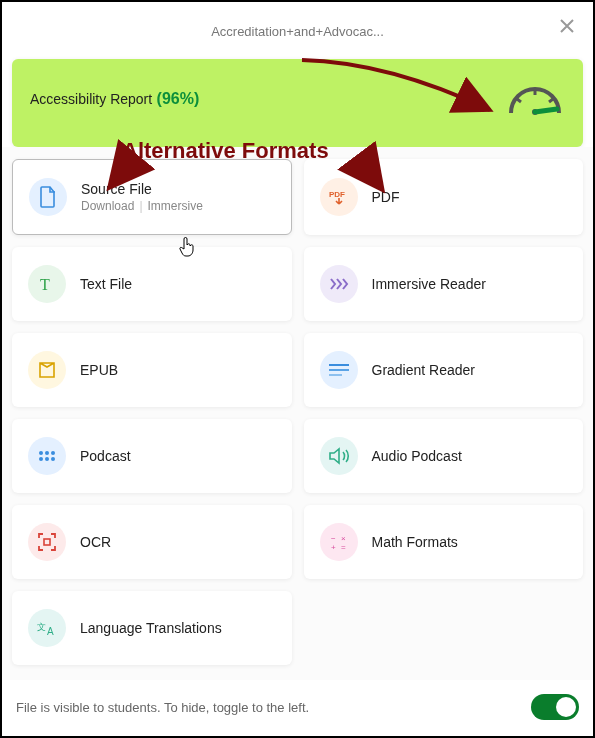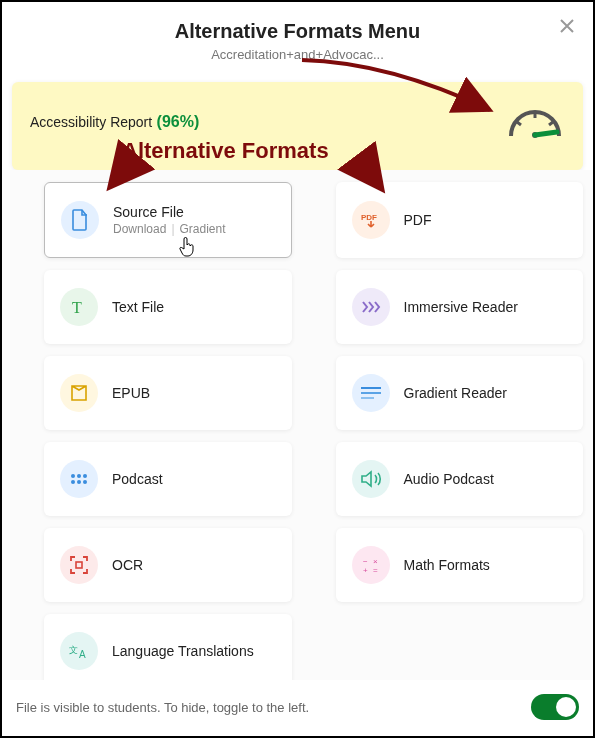--- a/index.html
+++ b/index.html
@@ -30,21 +30,21 @@
     position: absolute;
     top: 14px; right: 16px;
     width: 20px; height: 20px;
     color: #888;
     cursor: pointer;
   }
   .close svg { width: 100%; height: 100%; }
 
   .report-card {
     margin: 14px 10px 0;
-    background: #fef9c3;
+    background: #bef264;
     border-radius: 6px;
     box-shadow: 0 1px 5px rgba(0,0,0,0.08);
     padding: 20px 18px 28px;
     display: flex;
     align-items: center;
     justify-content: space-between;
   }
   .report-label { font-size: 14px; color: #222; }
   .report-pct { color: #0c8f3b; font-weight: 600; }
   .gauge { width: 60px; height: 40px; }
@@ -59,21 +59,20 @@
   .card {
     background: #fff;
     border-radius: 6px;
     box-shadow: 0 1px 4px rgba(0,0,0,0.07);
     padding: 18px 16px;
     display: flex;
     align-items: center;
     gap: 14px;
     cursor: pointer;
     min-height: 70px;
-    margin-left: 32px;
   }
   .card.selected {
     border: 1px solid #bbb;
   }
   .icon-circle {
     width: 38px; height: 38px;
     border-radius: 50%;
     display: flex; align-items: center; justify-content: center;
     flex-shrink: 0;
   }
@@ -147,21 +146,20 @@
 </head>
 <body>
 
 <div class="close">
   <svg viewBox="0 0 20 20">
       <path d="M4 4 L16 16 M16 4 L4 16" stroke="#999" stroke-width="2" fill="none"></path>
     </svg>
 </div>
 
 <div class="header">
-  <div class="title">Alternative Formats Menu</div>
   <div class="subtitle">Accreditation+and+Advocac...</div>
 </div>
 
 <div class="report-card">
   <div>
     <span class="report-label">Accessibility Report</span>
     <span class="report-pct">(96%)</span>
   </div>
   <span class="gauge">
     <svg viewBox="0 0 60 40">
@@ -180,21 +178,21 @@
   <div class="card selected">
     <span class="icon-circle bg-blue">
       <svg width="20" height="22" viewBox="0 0 20 22">
           <path d="M4 1h8l4 5v14a1 1 0 0 1-1 1H4a1 1 0 0 1-1-1V2a1 1 0 0 1 1-1z" fill="none" stroke="#3a8dde" stroke-width="1.6"></path>
           <path d="M12 1v5h5" fill="none" stroke="#3a8dde" stroke-width="1.6"></path>
         </svg>
     </span>
     <div class="card-text">
       <span class="card-label">Source File</span>
       <span class="card-sub">
-        <span>Download</span><span class="sep">|</span><span>Gradient</span>
+        <span>Download</span><span class="sep">|</span><span>Immersive</span>
       </span>
     </div>
   </div>
 
   <div class="card">
     <span class="icon-circle bg-orange">
       <svg width="22" height="20" viewBox="0 0 22 20">
           <text x="1" y="10" font-size="8" fill="#e0612c" font-weight="700">PDF</text>
           <path d="M11 11v6m0 0l-3-3m3 3l3-3" stroke="#e0612c" stroke-width="1.6" fill="none"></path>
         </svg>

